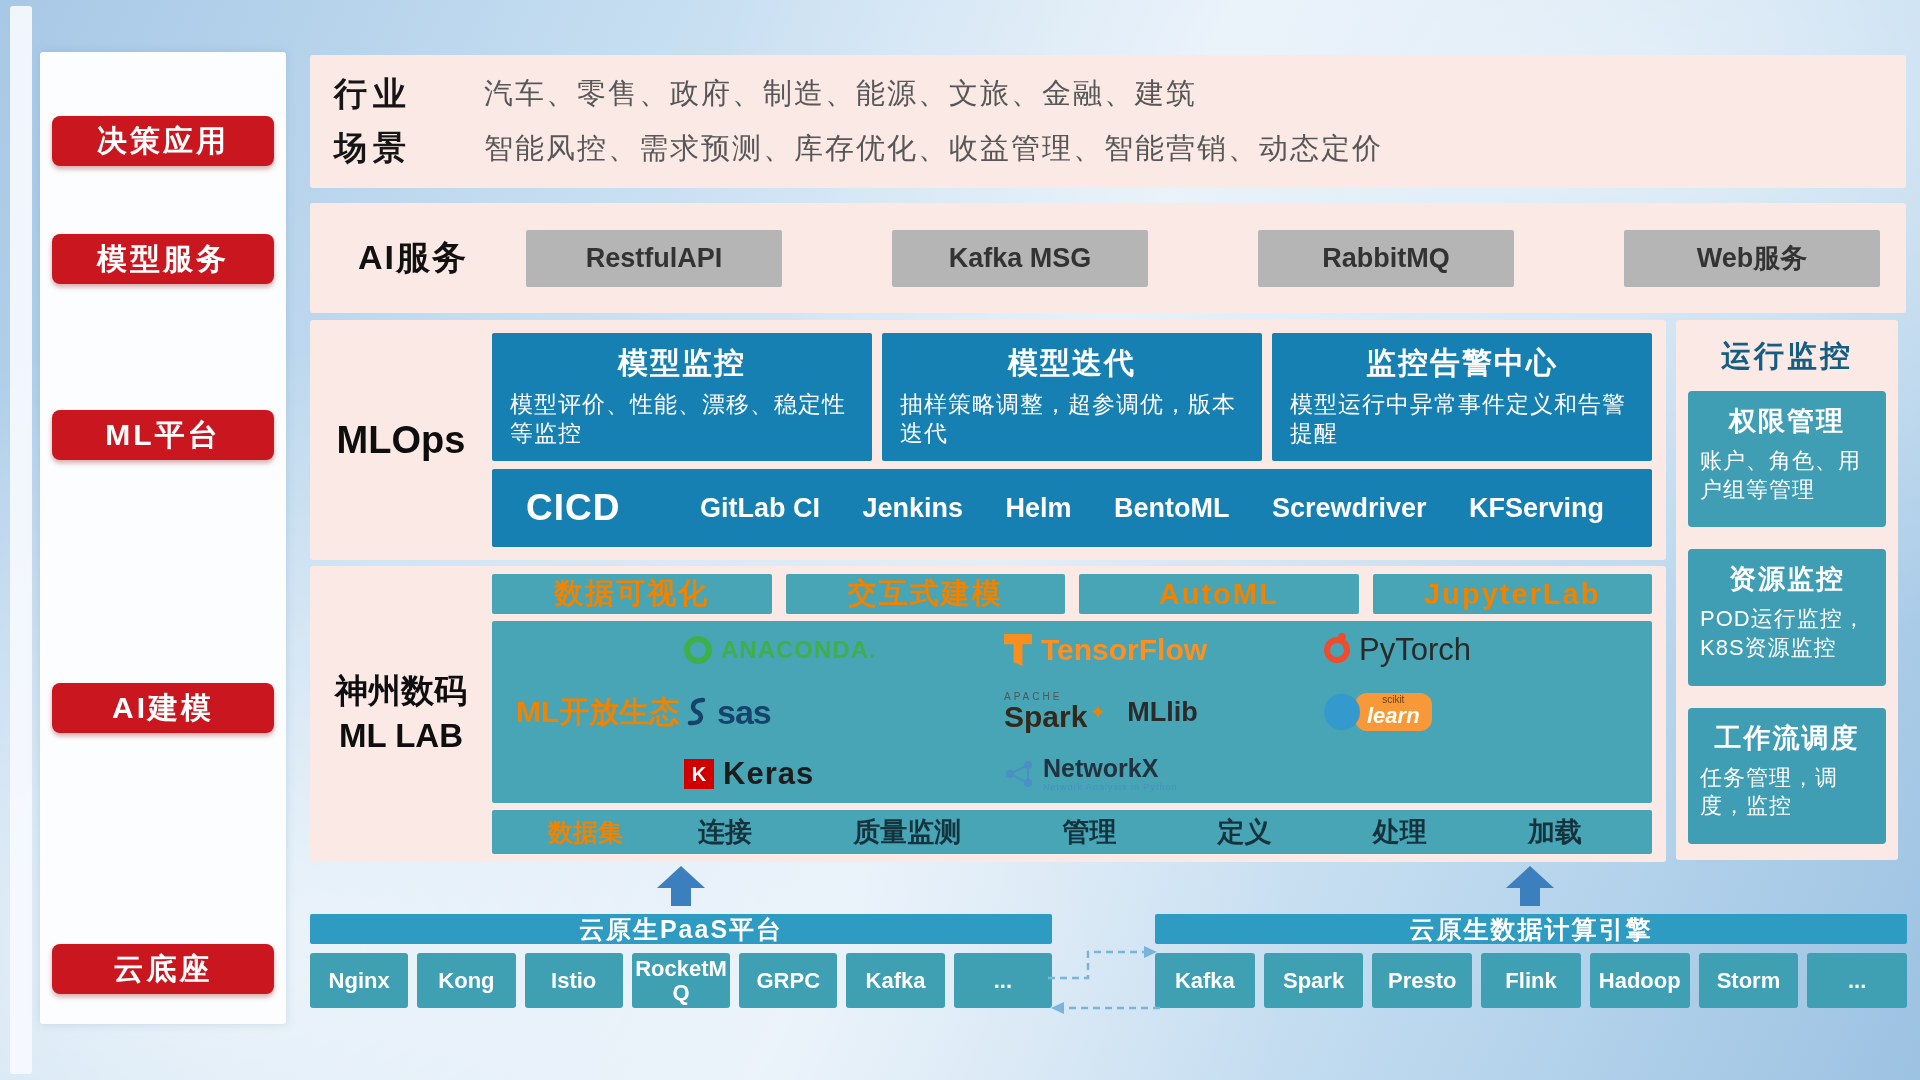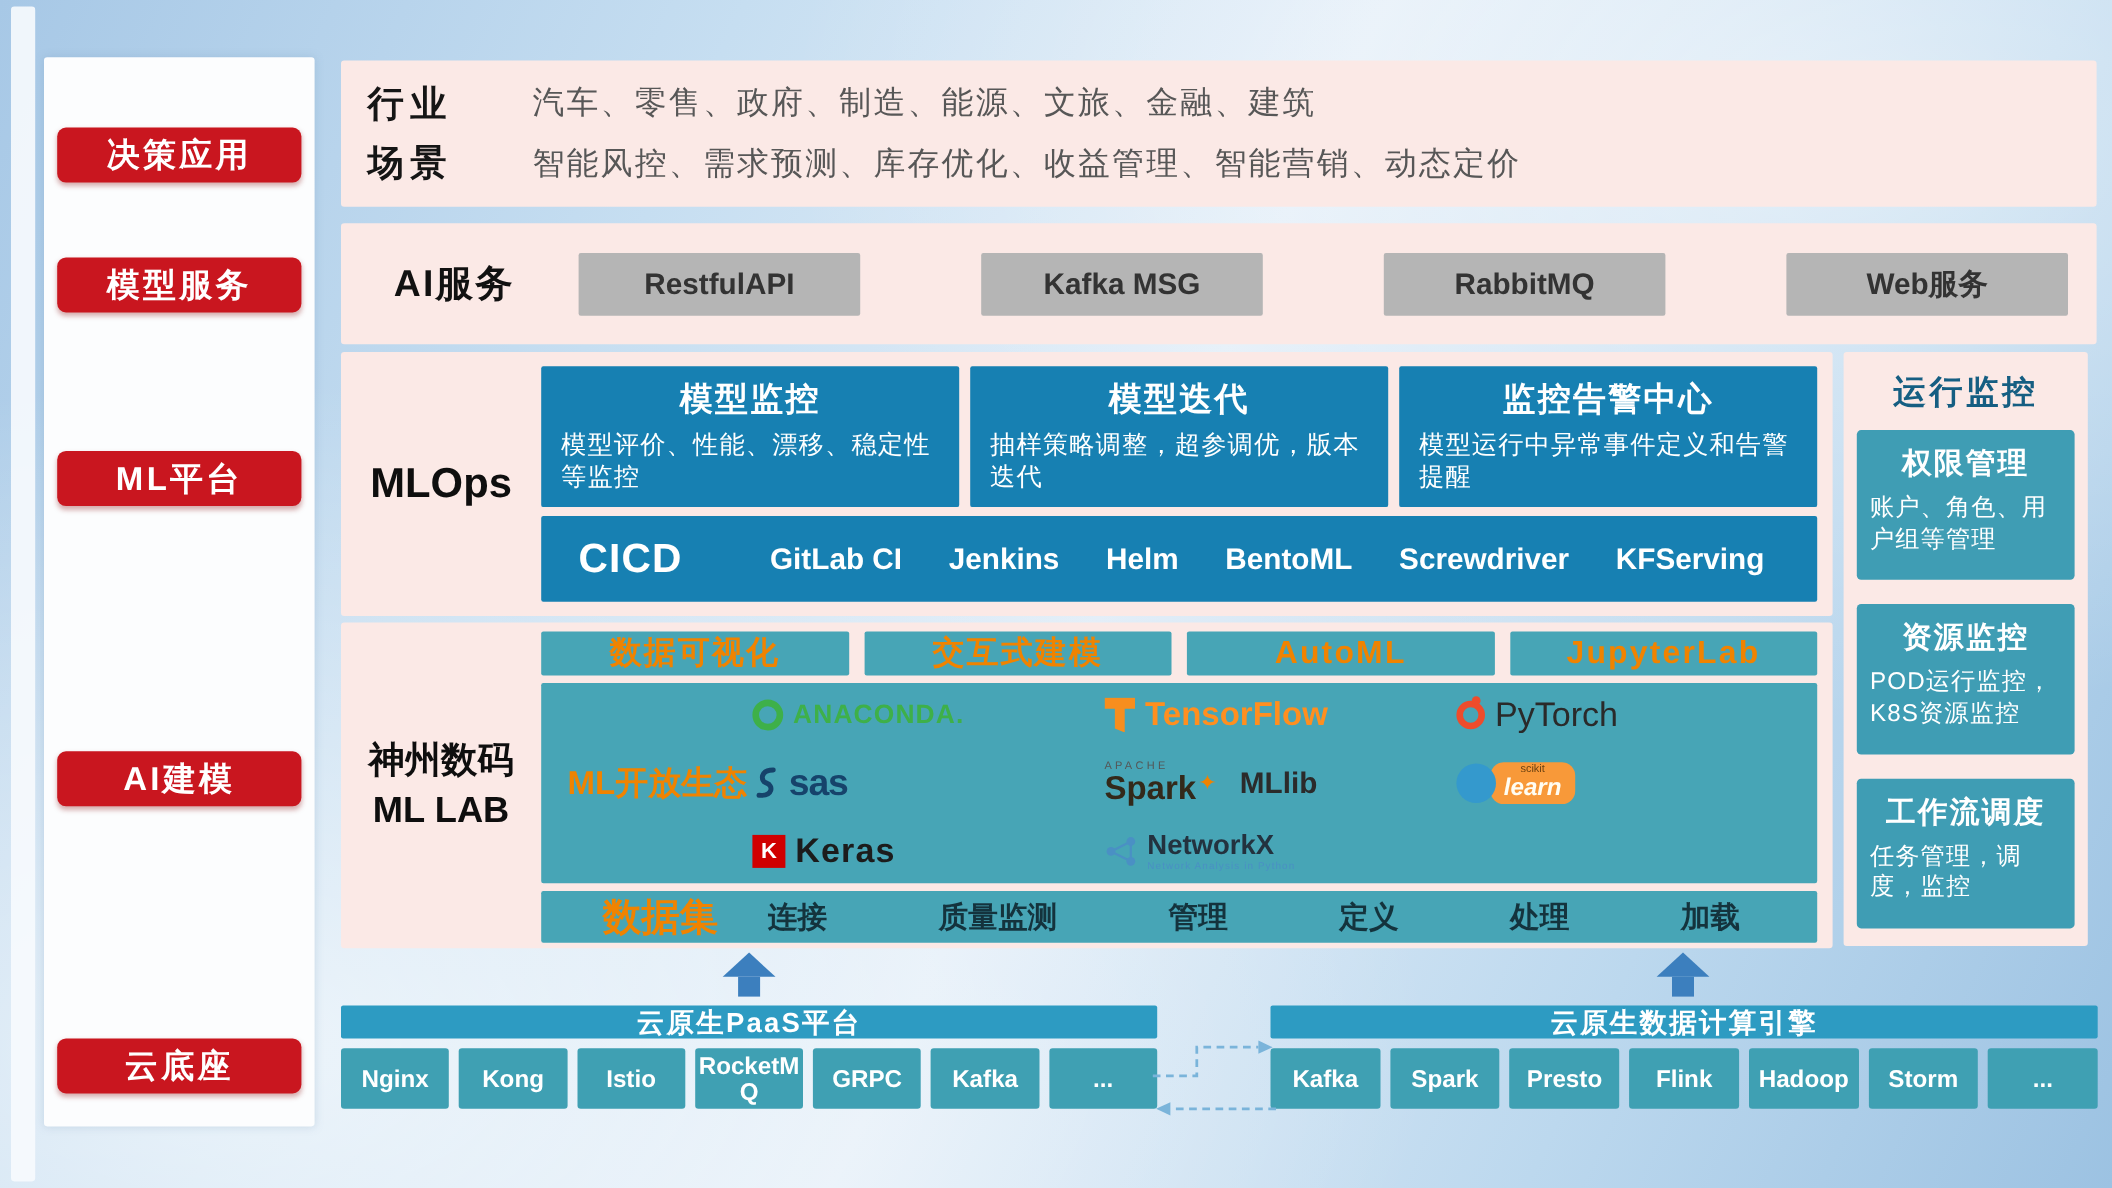--- a/index.html
+++ b/index.html
@@ -82,21 +82,21 @@
   .sk-blob{background:#f89939;border-radius:12px;padding:2px 12px 4px;display:flex;flex-direction:column;align-items:center;line-height:1;}
   .sk-small{font-size:10px;color:#6b4212;}
   .sk-learn{font-size:22px;font-weight:700;font-style:italic;color:#fffdf2;}
   .keras-box{width:30px;height:30px;background:#d00000;display:flex;align-items:center;justify-content:center;
     color:#fff;font-weight:800;font-size:20px;}
   .keras-text{font-size:31px;color:#1c1c1c;font-weight:600;letter-spacing:1px;}
   .nx-stack{display:flex;flex-direction:column;line-height:1.1;}
   .nx-text{font-size:25px;font-weight:700;color:#23323f;}
   .nx-sub{font-size:9px;color:#4a90c4;letter-spacing:1px;}
   .dataset{height:72px;background:#47a5b6;display:flex;align-items:center;padding:0 40px 0 56px;border-radius:2px;}
-  .ds-label{width:150px;color:#f08300;font-size:35px;font-weight:800;}
+  .ds-label{width:150px;color:#f08300;font-size:25px;font-weight:800;}
   .ds-items{flex:1;display:flex;justify-content:space-between;padding-right:30px;}
   .ds-item{color:#14333d;font-size:27px;font-weight:600;}
 
   
   .cloud-panel{position:absolute;top:914px;}
   .paas{left:310px;width:742px;}
   .engine{left:1155px;width:752px;}
   .cloud-header{height:30px;background:#2d9bc2;color:#fff;font-size:25px;font-weight:700;letter-spacing:2px;
     display:flex;align-items:center;justify-content:center;border-radius:2px;}
   .cloud-btns{margin-top:9px;display:flex;gap:9px;}

